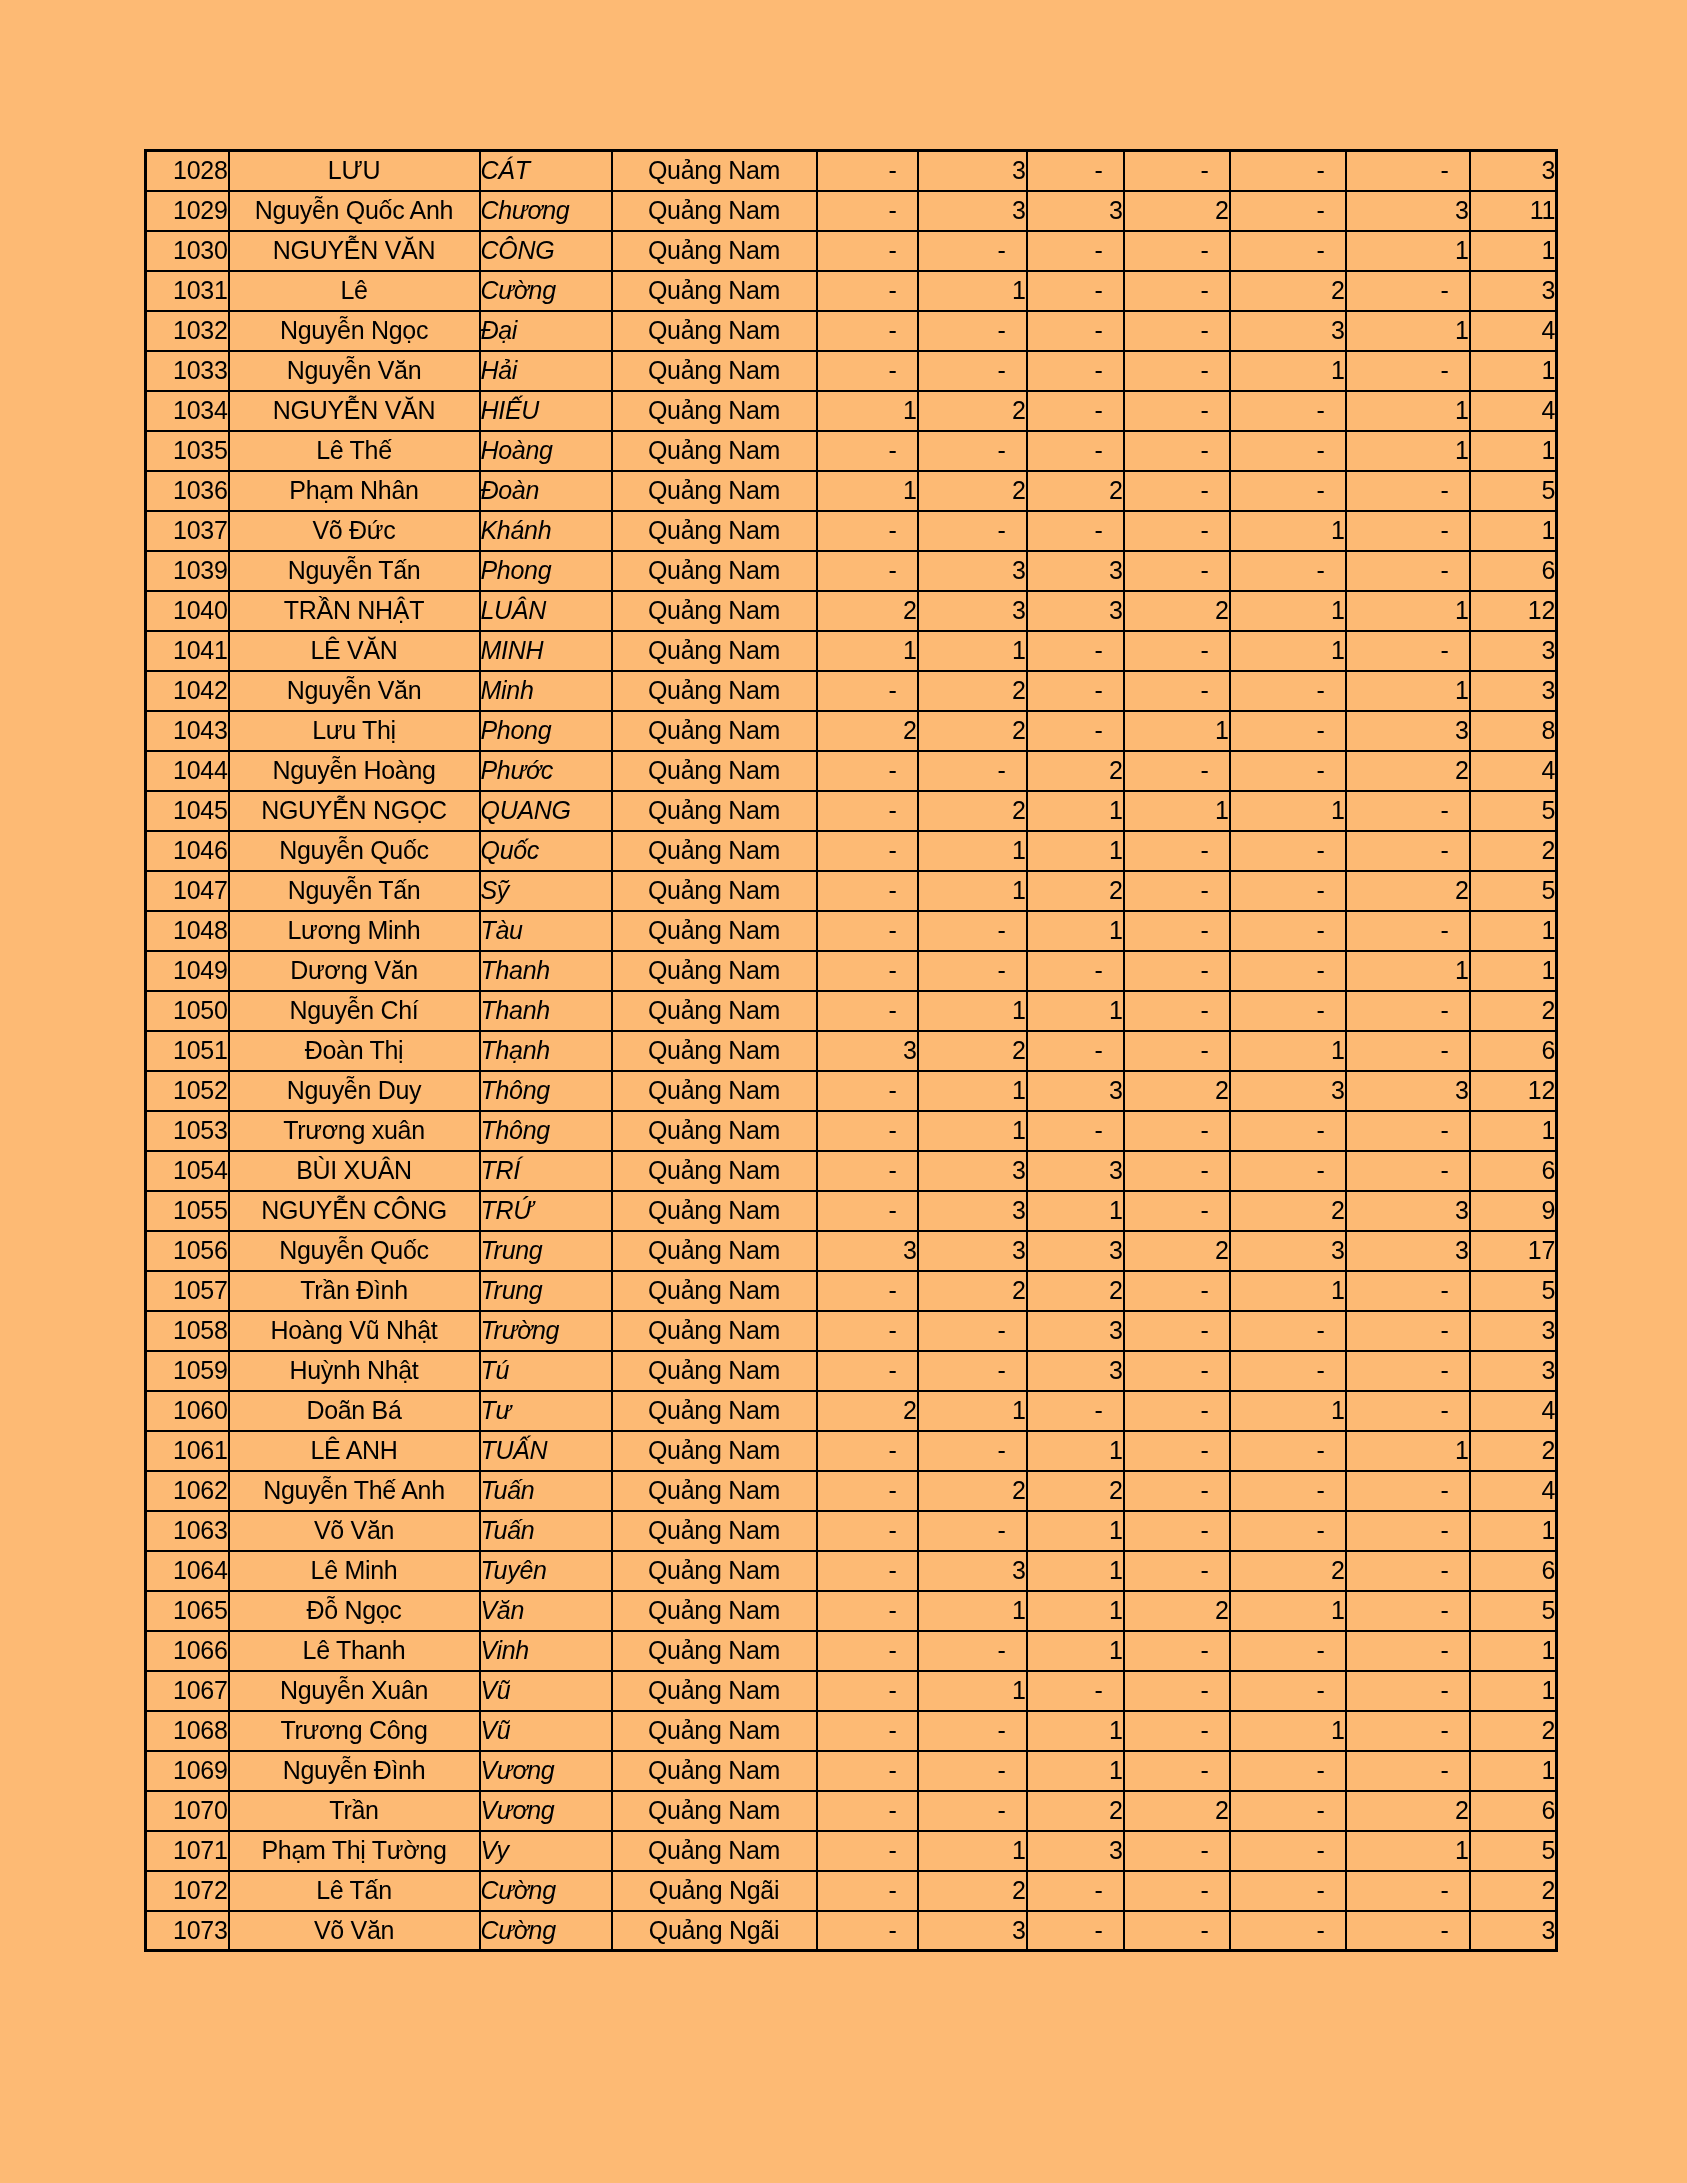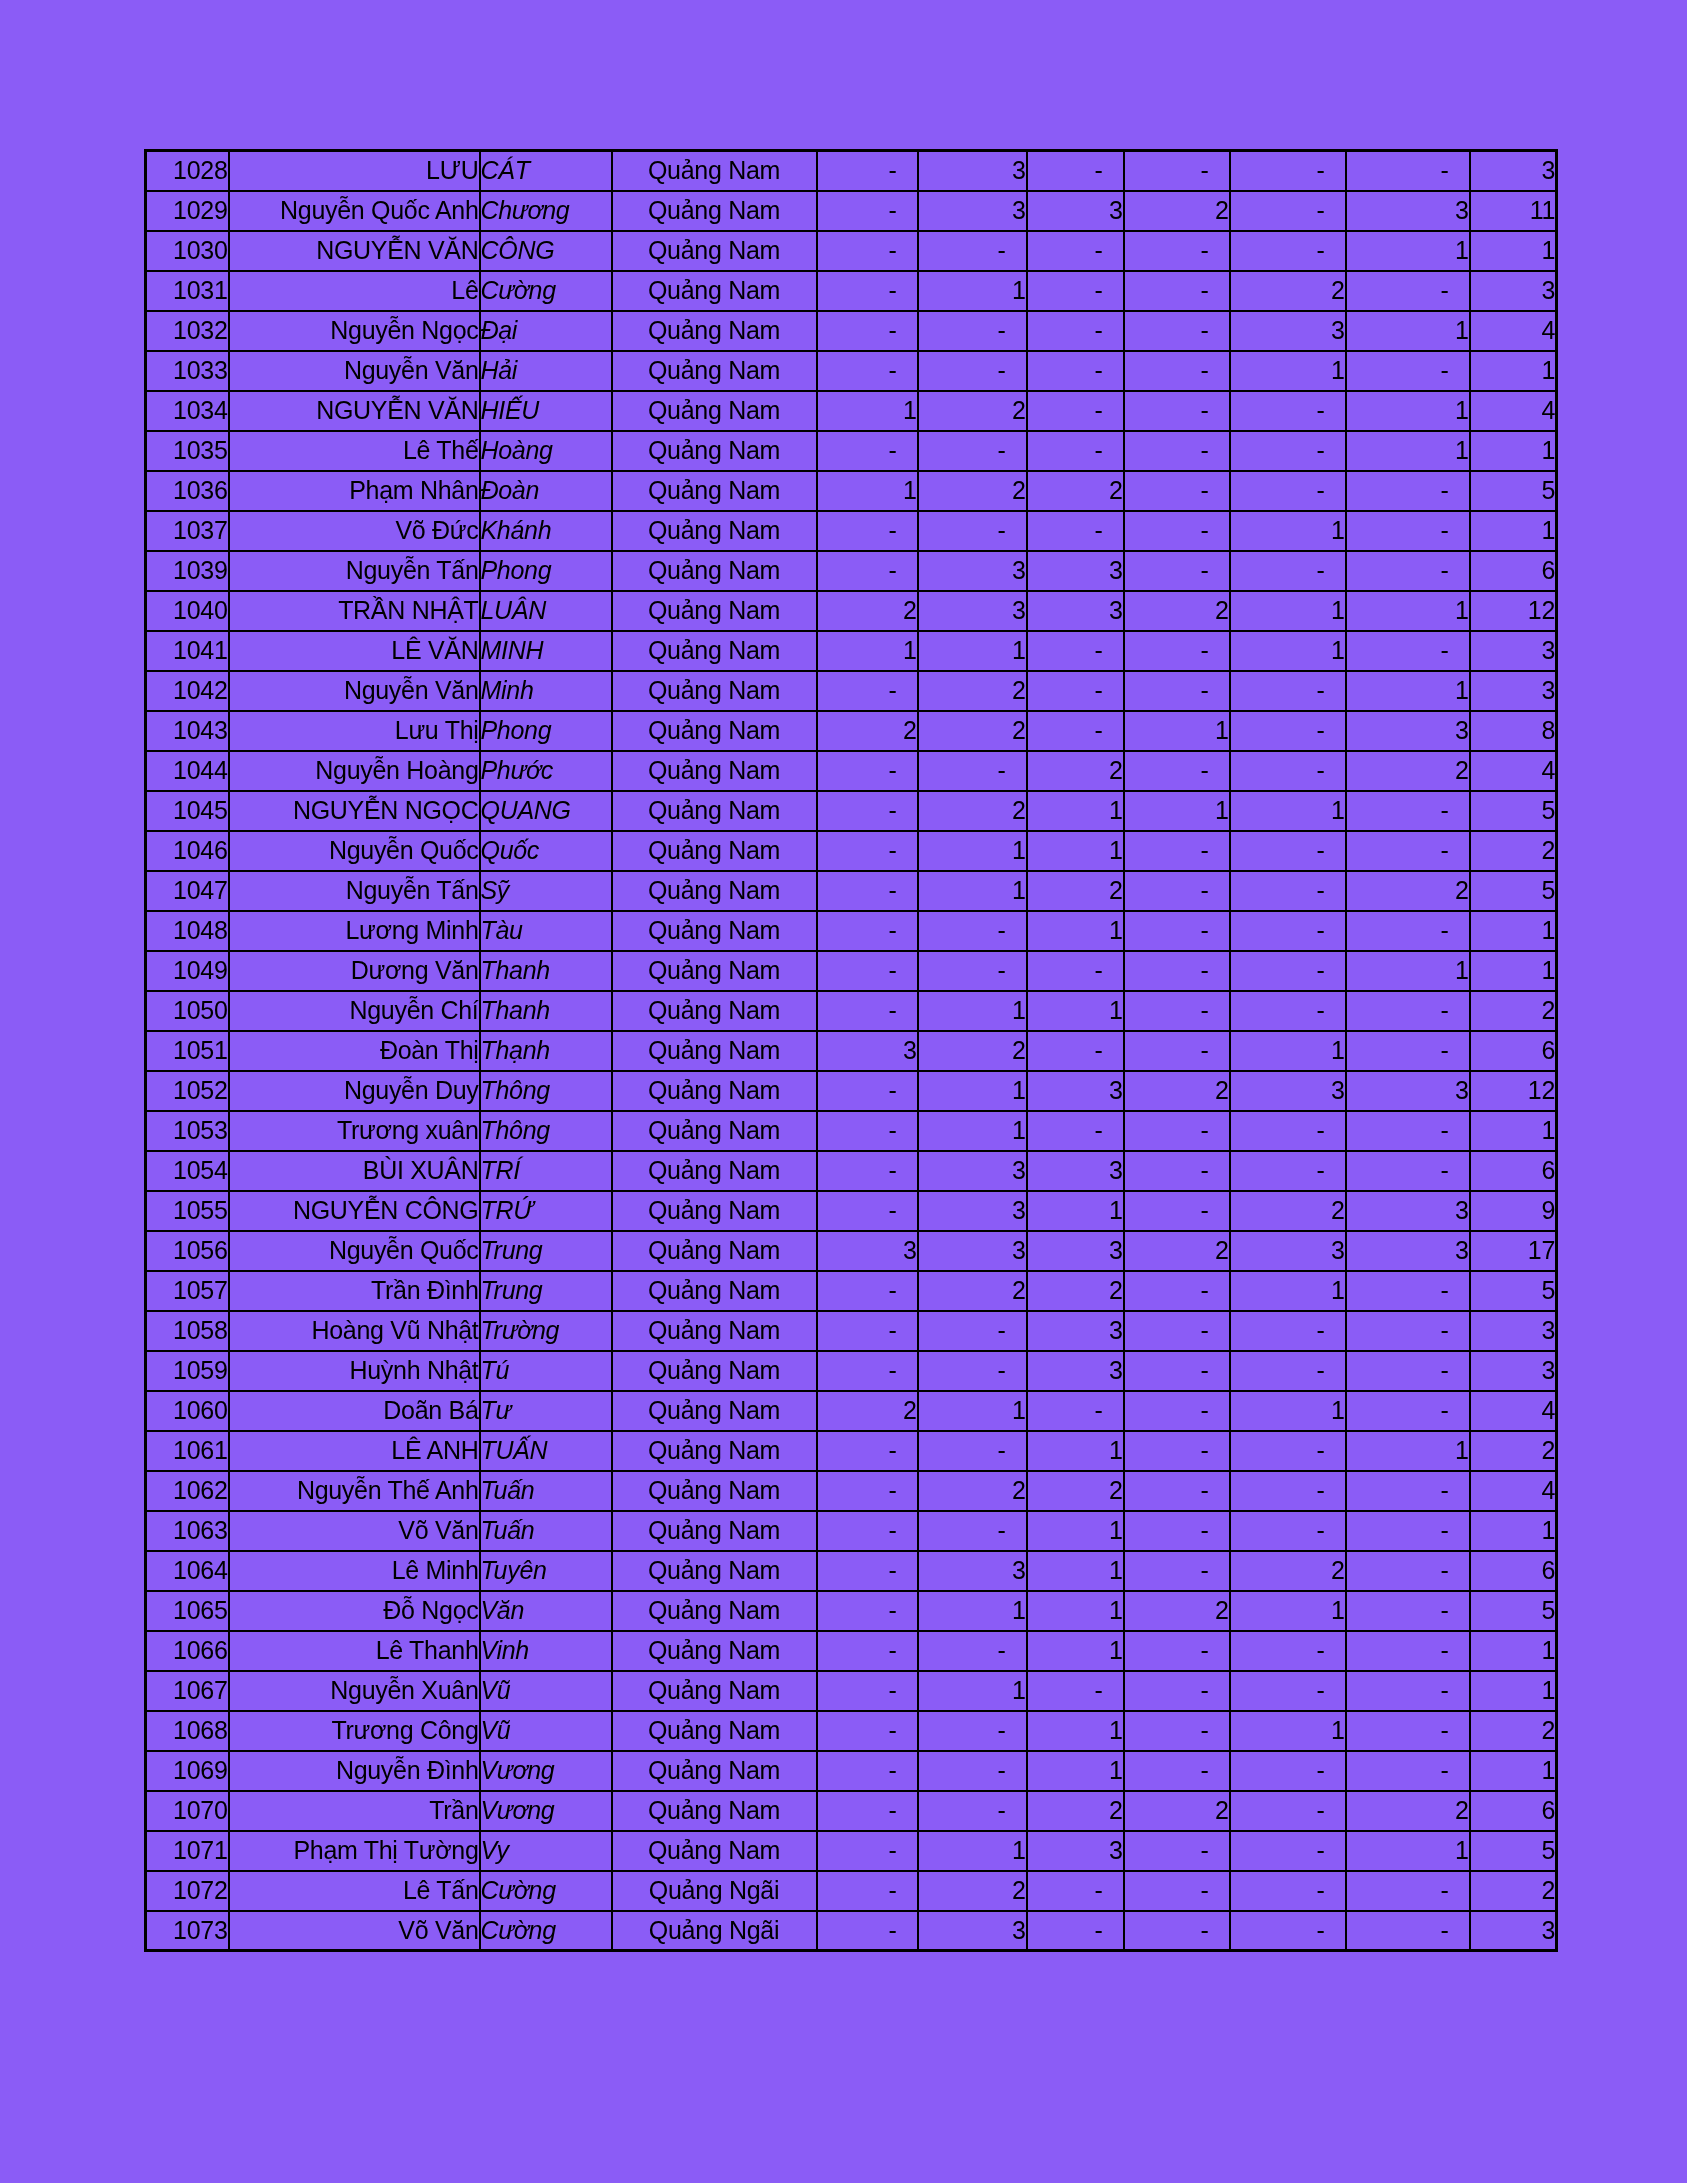--- a/index.html
+++ b/index.html
@@ -5,21 +5,21 @@
   html, body { margin: 0; padding: 0; }
   body {
     width: 1687px; height: 2183px;
     background: #ffffff;
     font-family: "Liberation Sans", sans-serif;
     color: #000;
   }
   .page {
     position: relative;
     width: 1687px; height: 2183px;
-    background: #8b5cf6;
+    background: #fdba74;
     overflow: hidden;
   }
   table.roster {
     position: absolute;
     left: 144px; top: 149px;
     border-collapse: collapse;
     table-layout: fixed;
     border: 3.3px solid #000;
   }
   table.roster tr { height: 40px; }
@@ -30,21 +30,21 @@
     border-bottom: 2.6px solid #000;
     padding: 0;
     font-size: 25px;
     letter-spacing: -0.3px;
     vertical-align: middle;
     overflow: hidden;
     white-space: nowrap;
     line-height: 1;
   }
   td.c-id   { text-align: right; padding-right: 5.3px; }
-  td.c-name { text-align: right;  padding-left: 6px; }
+  td.c-name { text-align: center;  padding-left: 6px; }
   td.c-given{ text-align: left;  padding-left: 6px; font-style: italic; }
   td.c-prov { text-align: center;  padding-left: 6px; }
   td.c-num  { text-align: right; padding-right: 10.6px; }
   td.c-num.dash { padding-right: 20px; }
 </style>
 </head>
 <body>
 
 <div class="page">
   <table class="roster">

